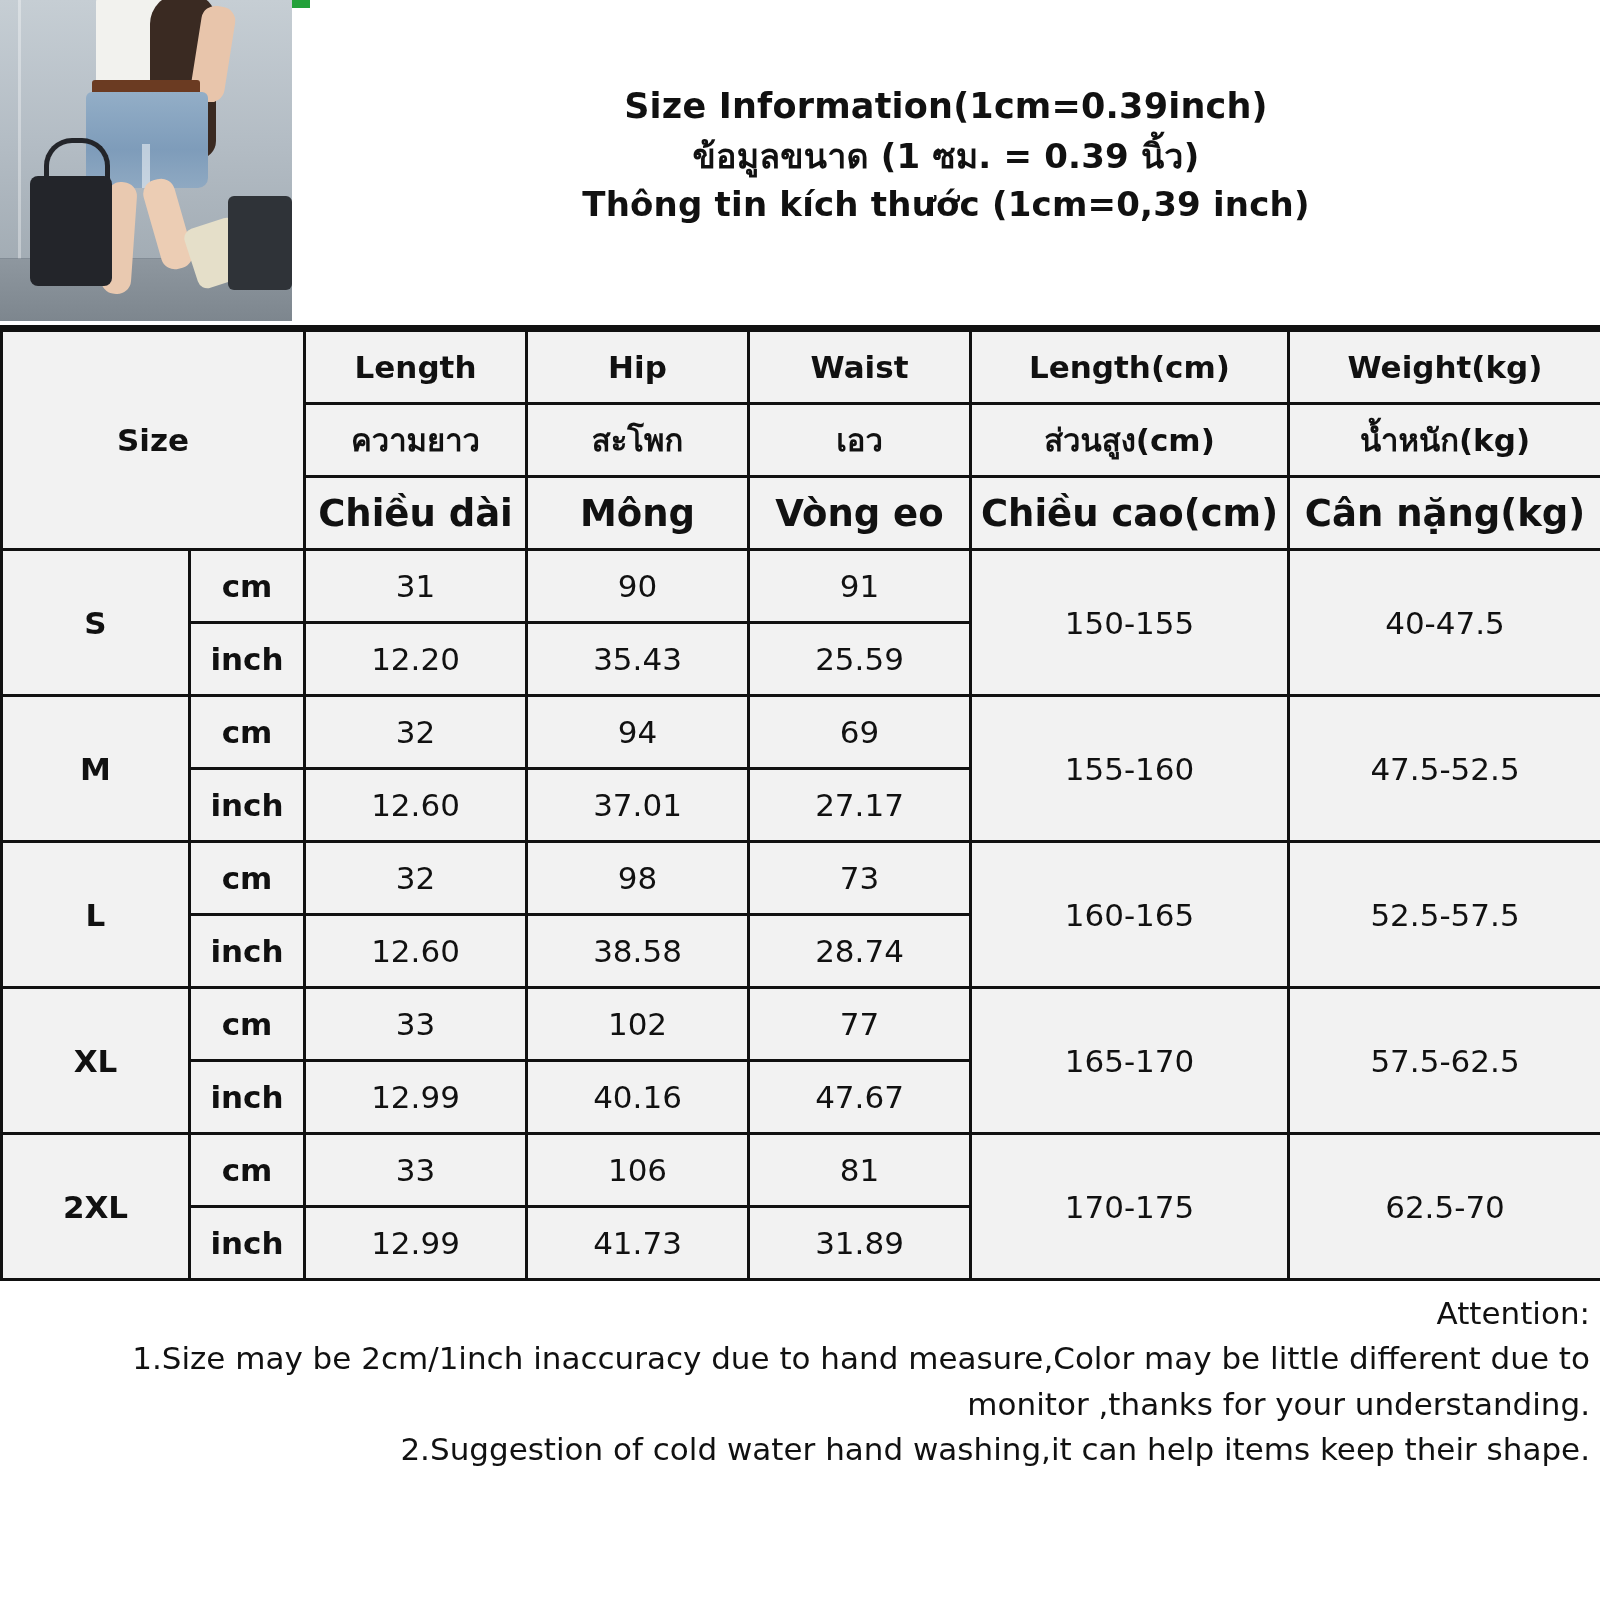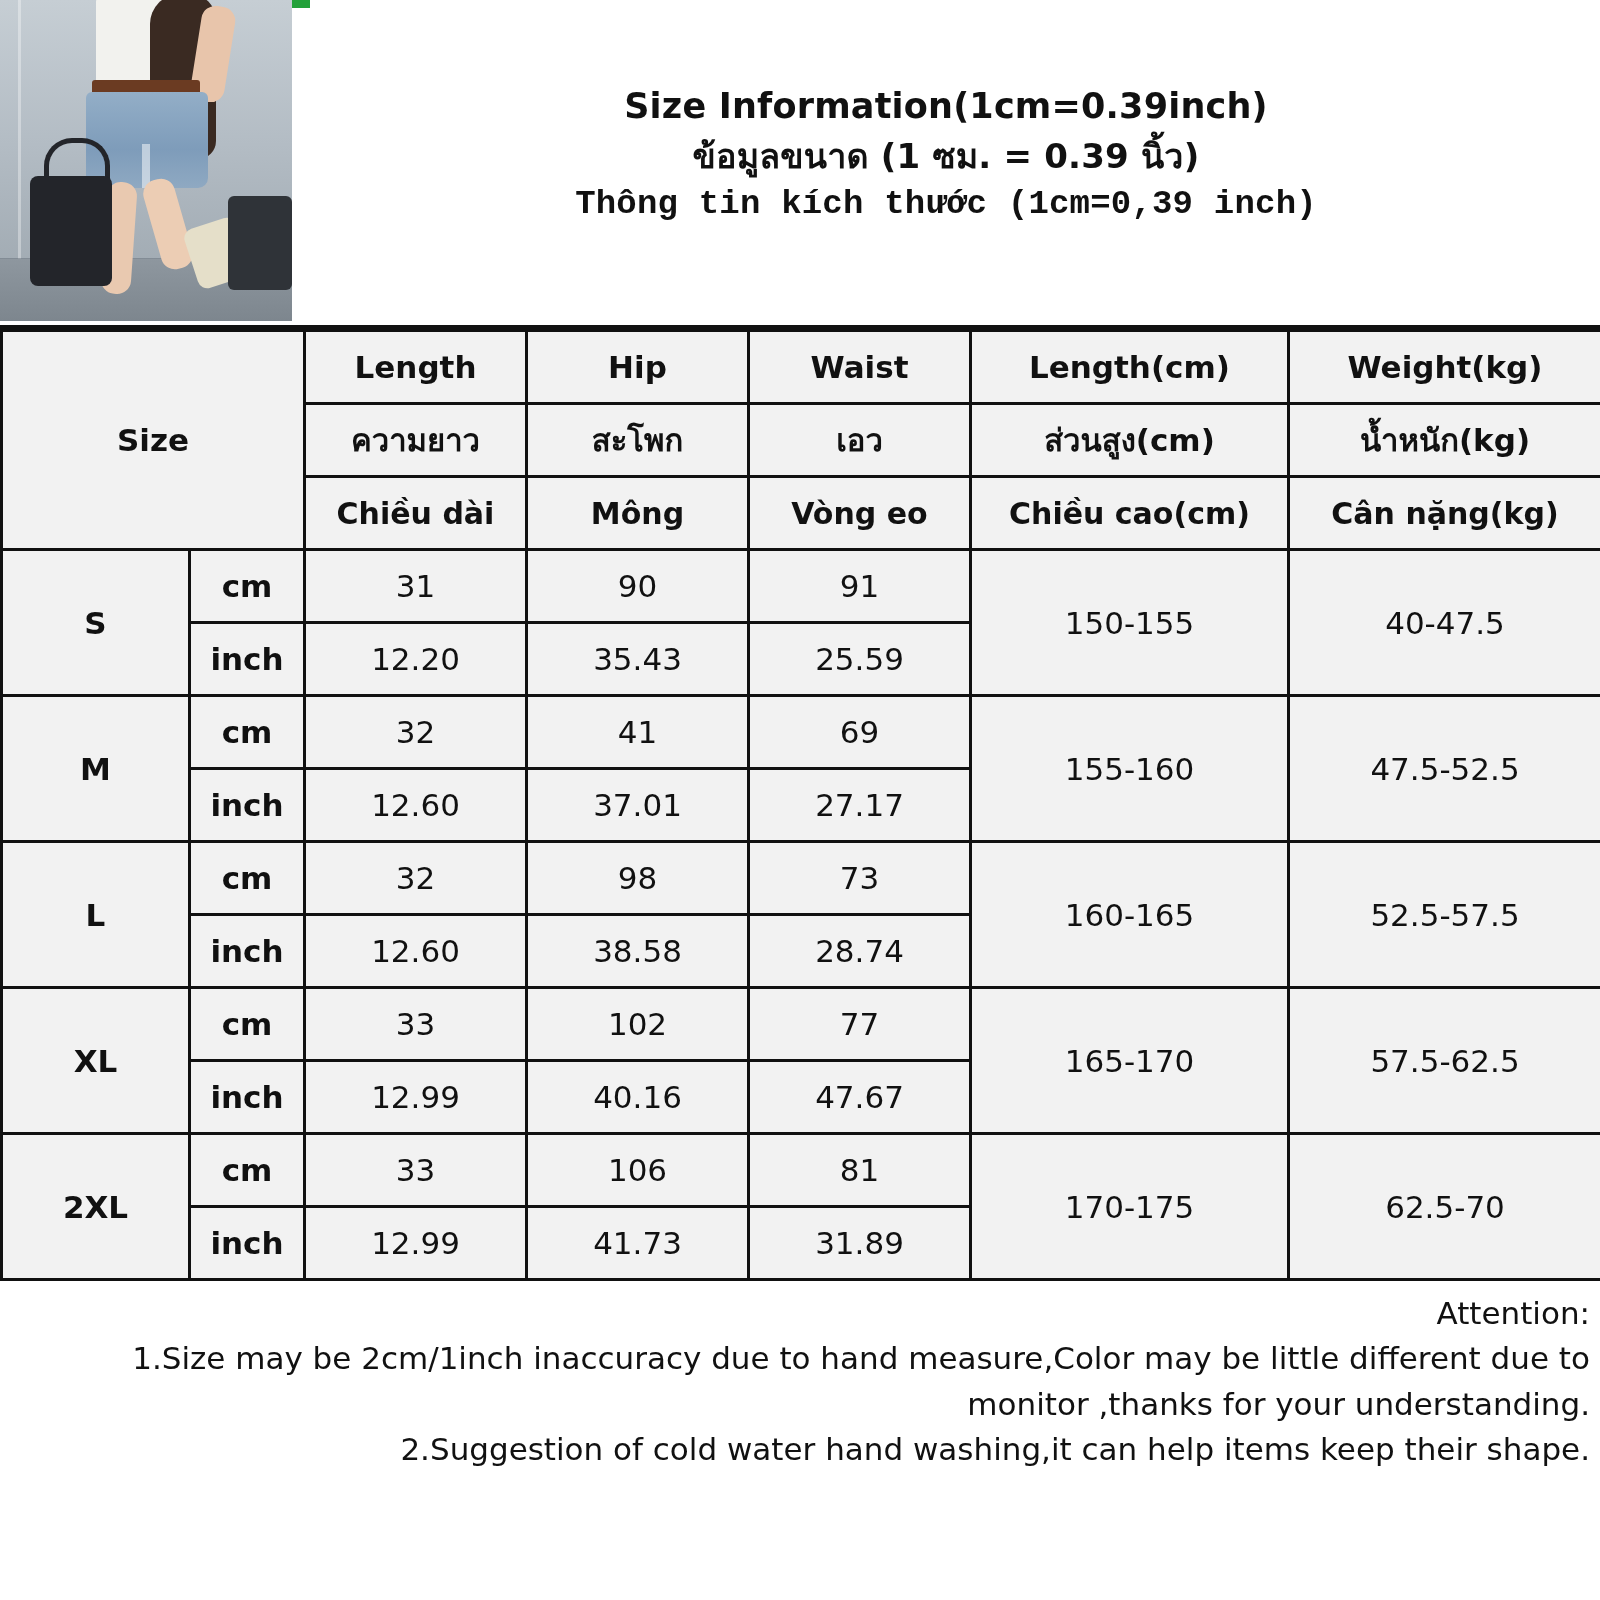--- a/index.html
+++ b/index.html
@@ -128,21 +128,21 @@
   }
   .title-line {
     font-weight: bold;
     font-size: 35px;
     line-height: 1.42;
     letter-spacing: 0.2px;
     color: #111;
     white-space: nowrap;
   }
   .title-line.thai { font-size: 34px; }
-  .title-line.vi { font-size: 34px; font-family: Liberation Mono, monospace; }
+  .title-line.vi { font-size: 34px; }
 
   
   table.size-table {
     border-collapse: collapse;
     table-layout: fixed;
     width: 1600px;
   }
   table.size-table td, table.size-table th {
     border: 3px solid #111;
     text-align: center;
@@ -160,21 +160,21 @@
   .col-h     { width: 318px; }
   .col-w     { width: 313px; }
 
   .hdr-cell {
     font-weight: bold;
     font-size: 32px;
     height: 70px;
     background: #eeeeee;
   }
   .hdr-cell.thai { font-size: 31px; }
-  .hdr-cell.vi { font-size: 30px; }
+  .hdr-cell.vi { font-size: 37px; }
 
   .size-head {
     font-weight: bold;
     font-size: 46px;
     background: #e8e8e8;
   }
   .size-label {
     font-weight: bold;
     font-size: 34px;
     background: #e8e8e8;
@@ -285,21 +285,21 @@
         <td class="unit-cell">inch</td>
         <td class="val-cell">12.20</td>
         <td class="val-cell">35.43</td>
         <td class="val-cell">25.59</td>
       </tr>
 
       <tr>
         <td class="size-label" rowspan="2">M</td>
         <td class="unit-cell">cm</td>
         <td class="val-cell">32</td>
-        <td class="val-cell">41</td>
+        <td class="val-cell">94</td>
         <td class="val-cell">69</td>
         <td class="range-cell" rowspan="2">155-160</td>
         <td class="range-cell" rowspan="2">47.5-52.5</td>
       </tr>
       <tr>
         <td class="unit-cell">inch</td>
         <td class="val-cell">12.60</td>
         <td class="val-cell">37.01</td>
         <td class="val-cell">27.17</td>
       </tr>

